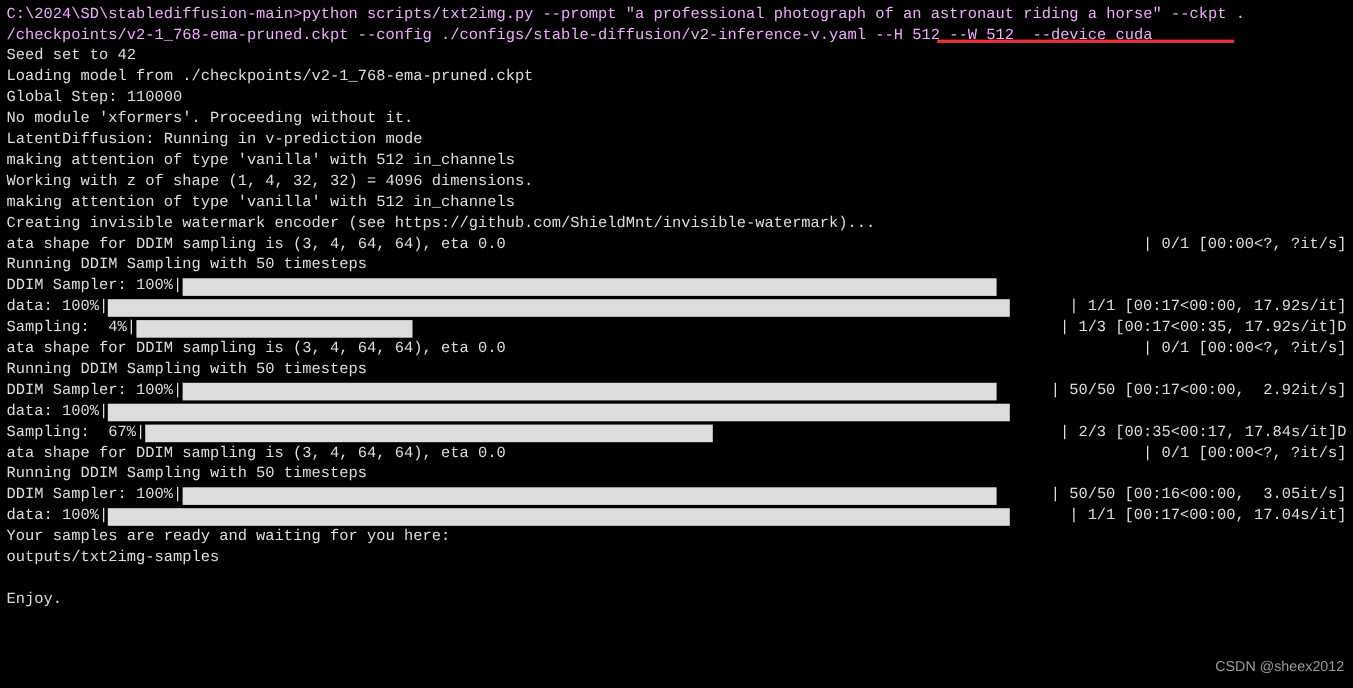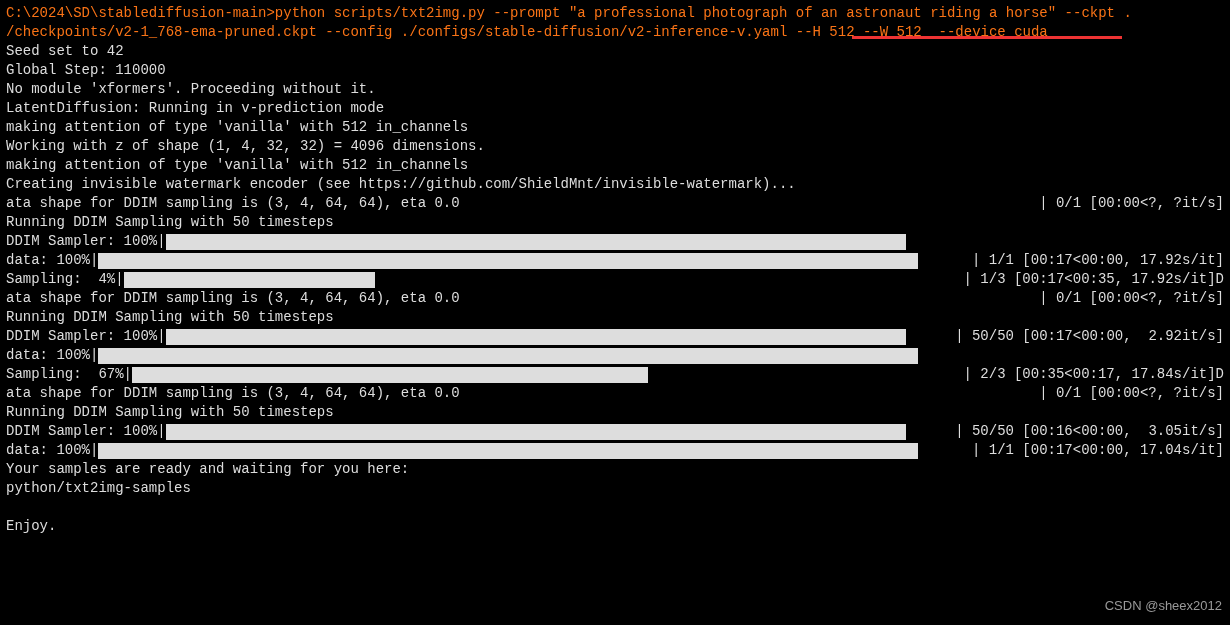--- a/index.html
+++ b/index.html
@@ -9,21 +9,21 @@
     font-family: "Consolas", "Courier New", monospace;
     font-size: 14px;
     line-height: 19px;
     width: 1230px;
     height: 625px;
     overflow: hidden;
     padding: 4px 6px;
     position: relative;
   }
   .line { white-space: pre; }
-  .cmd { color: #f97316; }
+  .cmd { color: #f0abfc; }
   .underline {
     position: absolute;
     height: 3px;
     background: #e33;
     top: 36px;
     left: 852px;
     width: 270px;
   }
   .progress-wrap {
     display: flex;
@@ -55,20 +55,21 @@
 </style>
 </head>
 <body>
 
 <div class="line cmd">C:\2024\SD\stablediffusion-main&gt;python scripts/txt2img.py --prompt "a professional photograph of an astronaut riding a horse" --ckpt .</div>
 <div class="line cmd">/checkpoints/v2-1_768-ema-pruned.ckpt --config ./configs/stable-diffusion/v2-inference-v.yaml --H 512 --W 512  --device cuda</div>
 <div class="underline"></div>
 
 <div id="log-container">
     <div class="line">Seed set to 42</div>
+    <div class="line">Loading model from ./checkpoints/v2-1_768-ema-pruned.ckpt</div>
     <div class="line">Global Step: 110000</div>
     <div class="line">No module 'xformers'. Proceeding without it.</div>
     <div class="line">LatentDiffusion: Running in v-prediction mode</div>
     <div class="line">making attention of type 'vanilla' with 512 in_channels</div>
     <div class="line">Working with z of shape (1, 4, 32, 32) = 4096 dimensions.</div>
     <div class="line">making attention of type 'vanilla' with 512 in_channels</div>
     <div class="line">Creating invisible watermark encoder (see https://github.com/ShieldMnt/invisible-watermark)...</div>
   </div>
 <div id="progress-container">
     <div class="progress-wrap"><span>ata shape for DDIM sampling is (3, 4, 64, 64), eta 0.0</span><span class="stats">| 0/1 [00:00&lt;?, ?it/s]</span></div>
@@ -81,18 +82,18 @@
     <div class="progress-wrap"><span>DDIM Sampler: 100%|</span><span class="bar" style="width: 740px;"></span><span class="bar-space" style="width: 0px;"></span><span class="stats">| 50/50 [00:17&lt;00:00,  2.92it/s]</span></div>
     <div class="progress-wrap"><span>data: 100%|</span><span class="bar" style="width: 820px;"></span><span class="bar-space" style="width: 0px;"></span></div>
     <div class="progress-wrap"><span>Sampling:  67%|</span><span class="bar" style="width: 516px;"></span><span class="bar-space" style="width: 254px;"></span><span class="stats">| 2/3 [00:35&lt;00:17, 17.84s/it]D</span></div>
     <div class="progress-wrap"><span>ata shape for DDIM sampling is (3, 4, 64, 64), eta 0.0</span><span class="stats">| 0/1 [00:00&lt;?, ?it/s]</span></div>
     <div class="progress-wrap"><span>Running DDIM Sampling with 50 timesteps</span></div>
     <div class="progress-wrap"><span>DDIM Sampler: 100%|</span><span class="bar" style="width: 740px;"></span><span class="bar-space" style="width: 0px;"></span><span class="stats">| 50/50 [00:16&lt;00:00,  3.05it/s]</span></div>
     <div class="progress-wrap"><span>data: 100%|</span><span class="bar" style="width: 820px;"></span><span class="bar-space" style="width: 0px;"></span><span class="stats">| 1/1 [00:17&lt;00:00, 17.04s/it]</span></div>
   </div>
 <div id="footer-container">
     <div class="line">Your samples are ready and waiting for you here:</div>
-    <div class="line">python/txt2img-samples</div>
+    <div class="line">outputs/txt2img-samples</div>
     <div class="line">&nbsp;</div>
     <div class="line">Enjoy.</div>
   </div>
 
 <div class="watermark">CSDN @sheex2012</div>
 
 </body></html>

